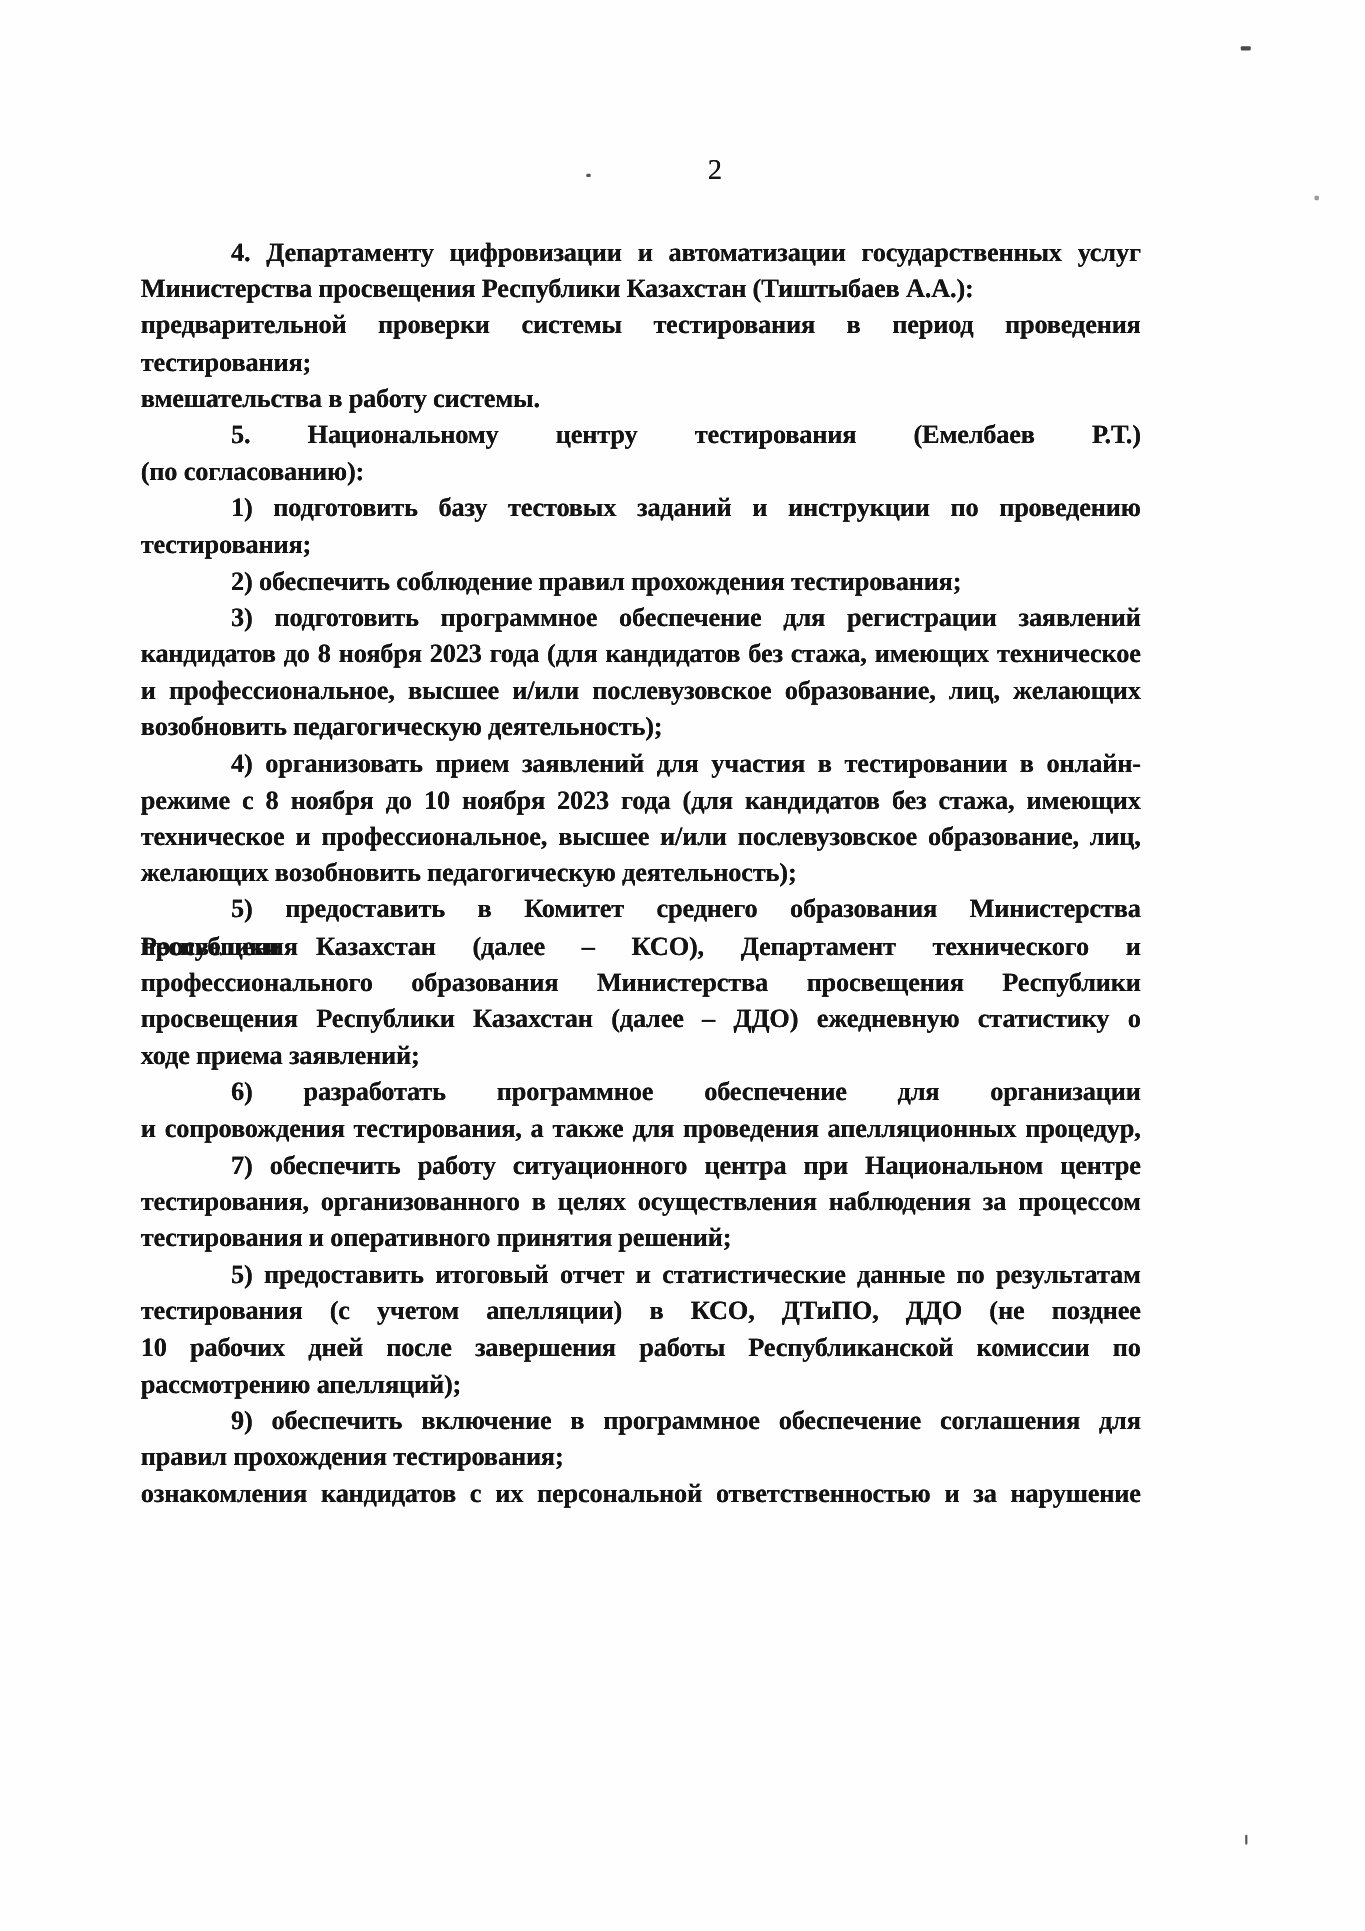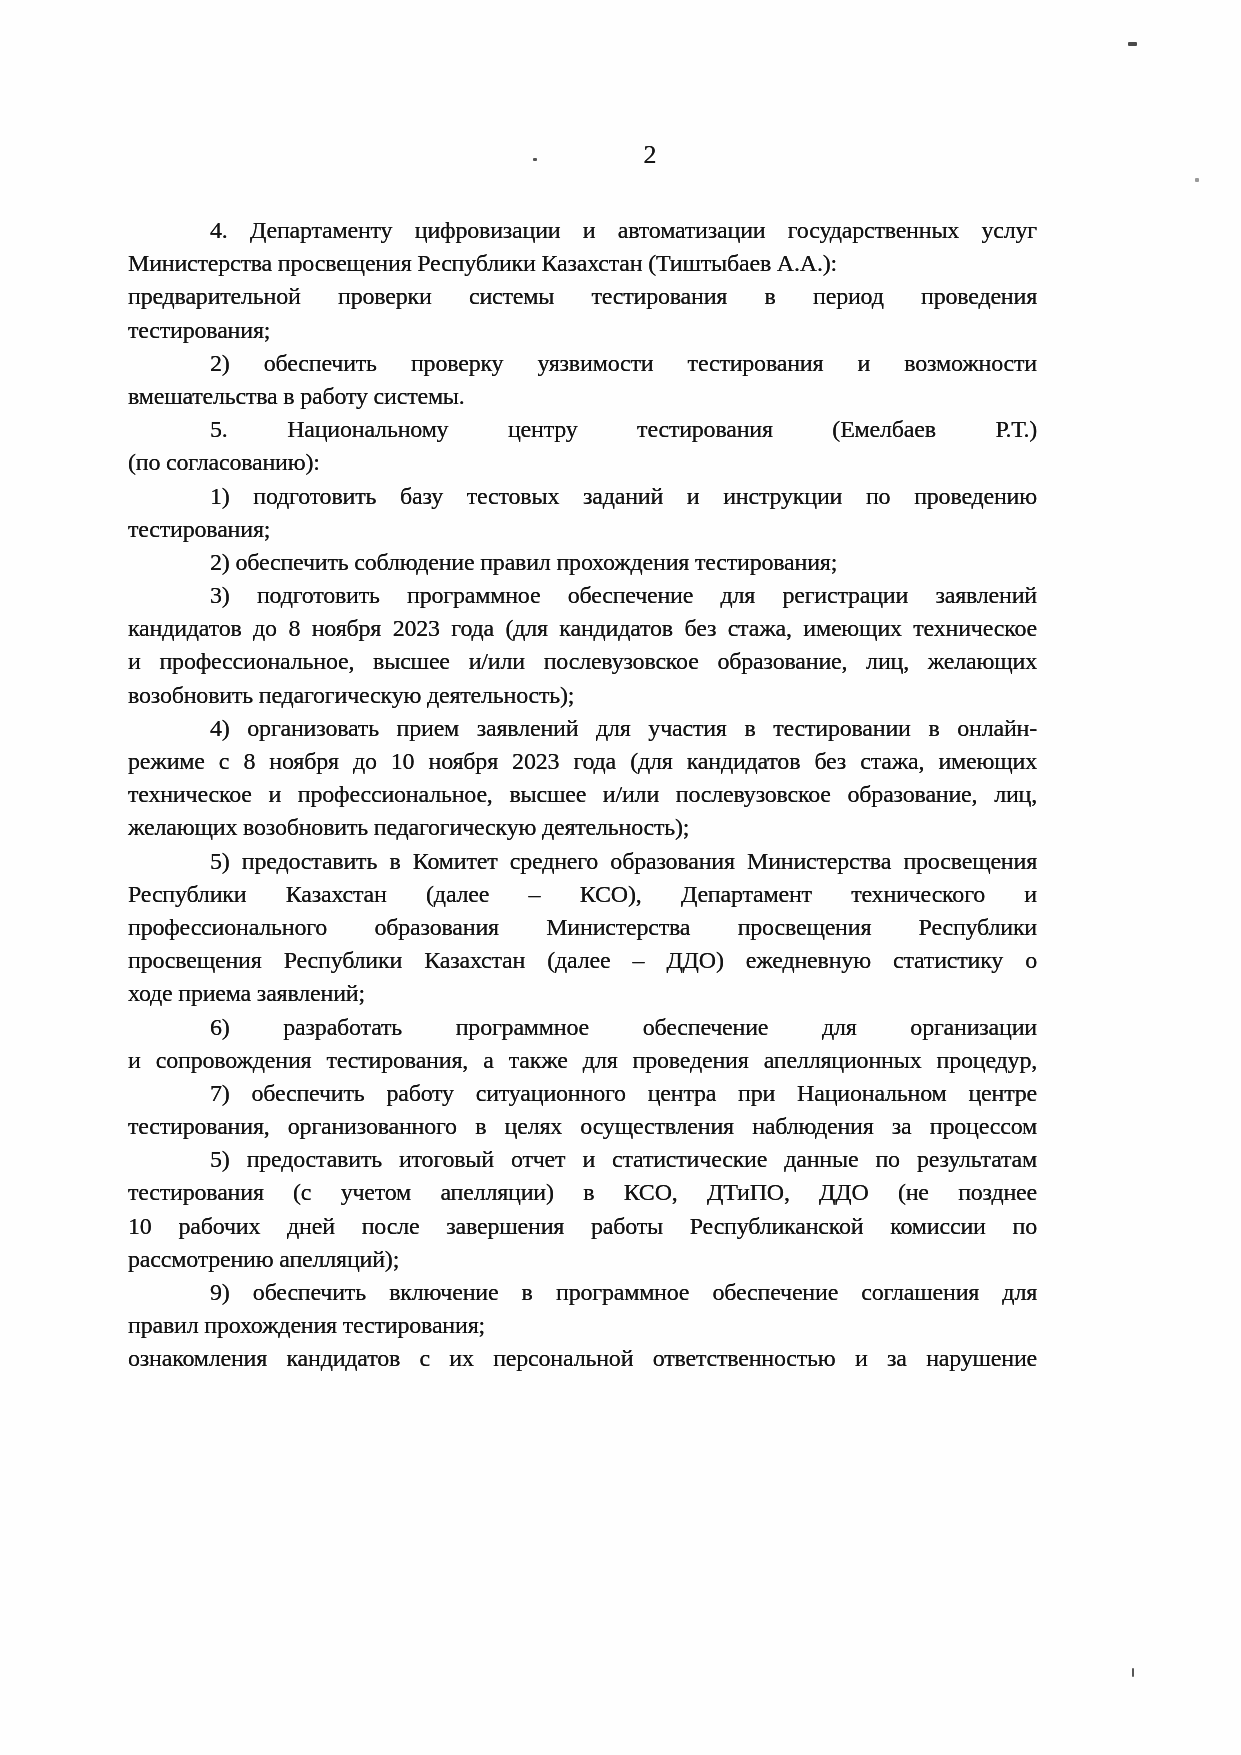--- a/index.html
+++ b/index.html
@@ -35,20 +35,21 @@
   }
   .doc-body {
     position: absolute;
     left: 128px;
     top: 214px;
     width: 909px;
     color: #141414;
     font-size: 24px;
     letter-spacing: -0.2px;
     text-shadow: 0 0 0.4px currentColor;
+    font-weight: bold;
   }
   .line {
     height: 33.2px;
     line-height: 33.2px;
     text-align: justify;
     text-align-last: justify;
     white-space: normal;
     overflow: visible;
   }
   .line.indent {
@@ -73,21 +74,20 @@
 
 <div class="scan-page" style="background: rgb(254, 254, 254);">
 
   <div class="page-number">2</div>
 
   <div class="doc-body" style="color: rgb(20, 20, 20);">
       <div class="line indent">4. Департаменту цифровизации и автоматизации государственных услуг</div>
       <div class="line last">Министерства просвещения Республики Казахстан (Тиштыбаев А.А.):</div>
       <div class="line">предварительной проверки системы тестирования в период проведения</div>
       <div class="line last">тестирования;</div>
-      <div class="line indent">2) обеспечить проверку уязвимости тестирования и возможности</div>
       <div class="line last">вмешательства в работу системы.</div>
       <div class="line indent">5. Национальному центру тестирования (Емелбаев Р.Т.)</div>
       <div class="line last">(по согласованию):</div>
       <div class="line indent">1) подготовить базу тестовых заданий и инструкции по проведению</div>
       <div class="line last">тестирования;</div>
       <div class="line indent last">2) обеспечить соблюдение правил прохождения тестирования;</div>
       <div class="line indent">3) подготовить программное обеспечение для регистрации заявлений</div>
       <div class="line">кандидатов до 8 ноября 2023 года (для кандидатов без стажа, имеющих техническое</div>
       <div class="line">и профессиональное, высшее и/или послевузовское образование, лиц, желающих</div>
       <div class="line last">возобновить педагогическую деятельность);</div>
@@ -97,20 +97,21 @@
       <div class="line last">желающих возобновить педагогическую деятельность);</div>
       <div class="line indent">5) предоставить в Комитет среднего образования Министерства просвещения</div>
       <div class="line">Республики Казахстан (далее – КСО), Департамент технического и</div>
       <div class="line">профессионального образования Министерства просвещения Республики</div>
       <div class="line">просвещения Республики Казахстан (далее – ДДО) ежедневную статистику о</div>
       <div class="line last">ходе приема заявлений;</div>
       <div class="line indent">6) разработать программное обеспечение для организации</div>
       <div class="line">и сопровождения тестирования, а также для проведения апелляционных процедур,</div>
       <div class="line indent">7) обеспечить работу ситуационного центра при Национальном центре</div>
       <div class="line">тестирования, организованного в целях осуществления наблюдения за процессом</div>
+      <div class="line last">тестирования и оперативного принятия решений;</div>
       <div class="line indent">5) предоставить итоговый отчет и статистические данные по результатам</div>
       <div class="line">тестирования (с учетом апелляции) в КСО, ДТиПО, ДДО (не позднее</div>
       <div class="line">10 рабочих дней после завершения работы Республиканской комиссии по</div>
       <div class="line last">рассмотрению апелляций);</div>
       <div class="line indent">9) обеспечить включение в программное обеспечение соглашения для</div>
       <div class="line last">правил прохождения тестирования;</div>
       <div class="line">ознакомления кандидатов с их персональной ответственностью и за нарушение</div>
     </div>
 
   <div class="speck s1"></div>

